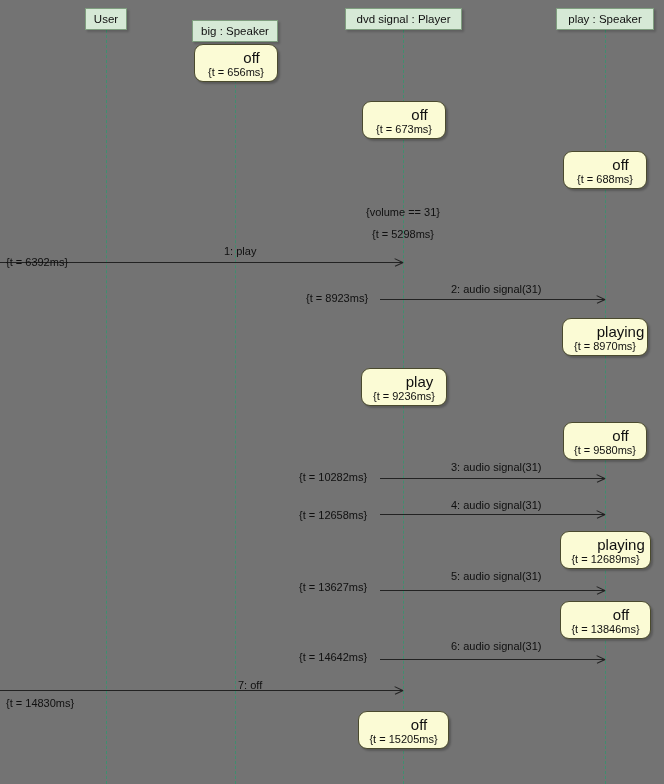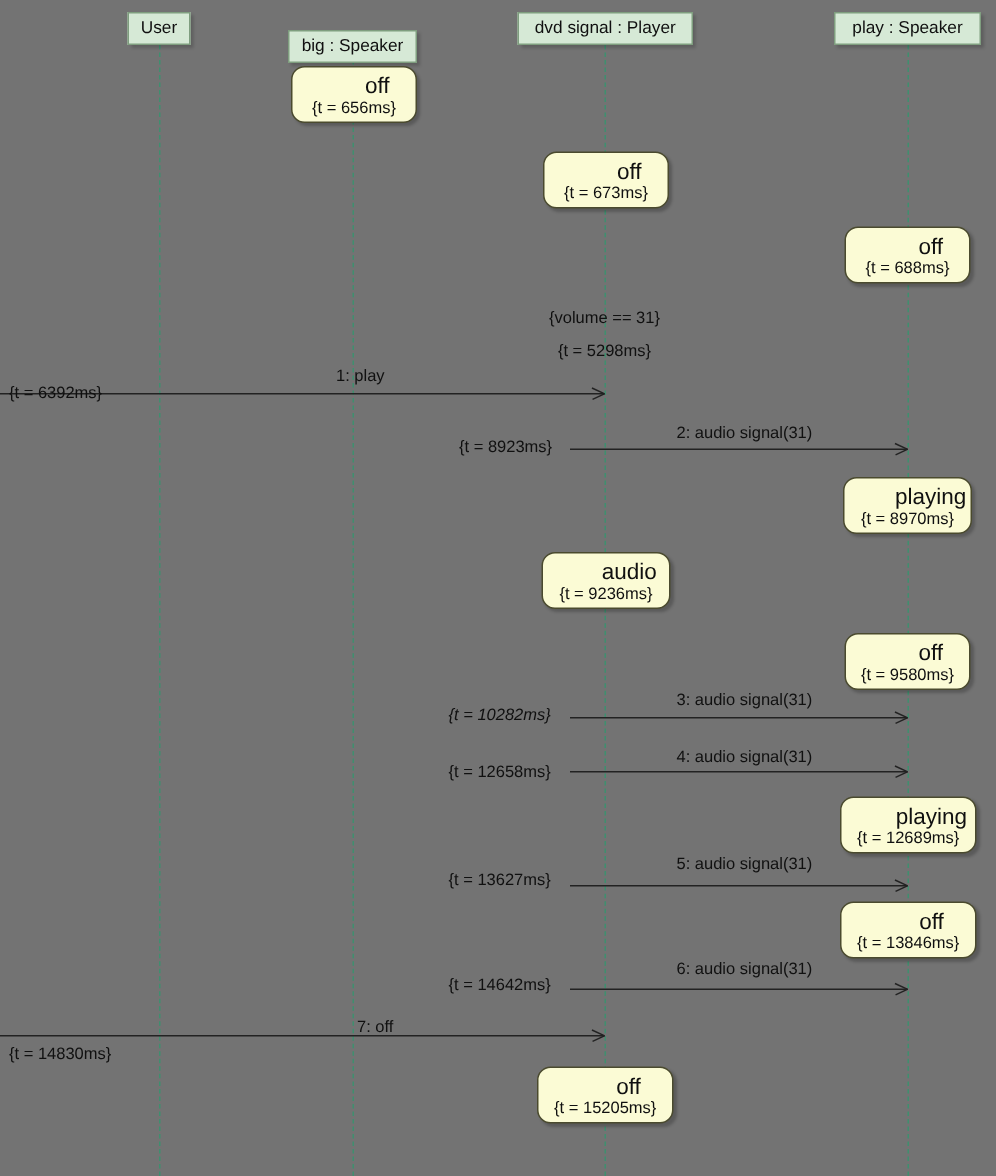--- a/index.html
+++ b/index.html
@@ -139,21 +139,21 @@
       <div class="msg-head" style="left: 403px; top: 262px;"></div>
       <div class="msg-label" style="left: 224px; top: 245px;">1: play</div>
       <div class="time-label" style="left: 6px; top: 256px;">{t = 6392ms}</div>
       <div class="msg-line" style="left: 380px; top: 299px; width: 225px;"></div>
       <div class="msg-head" style="left: 605px; top: 299px;"></div>
       <div class="msg-label" style="left: 451px; top: 283px;">2: audio signal(31)</div>
       <div class="time-label" style="left: 306px; top: 292px;">{t = 8923ms}</div>
       <div class="msg-line" style="left: 380px; top: 478px; width: 225px;"></div>
       <div class="msg-head" style="left: 605px; top: 478px;"></div>
       <div class="msg-label" style="left: 451px; top: 461px;">3: audio signal(31)</div>
-      <div class="time-label" style="left: 299px; top: 471px; font-style: italic;">{t = 10282ms}</div>
+      <div class="time-label" style="left: 299px; top: 471px;">{t = 10282ms}</div>
       <div class="msg-line" style="left: 380px; top: 514px; width: 225px;"></div>
       <div class="msg-head" style="left: 605px; top: 514px;"></div>
       <div class="msg-label" style="left: 451px; top: 499px;">4: audio signal(31)</div>
       <div class="time-label" style="left: 299px; top: 509px;">{t = 12658ms}</div>
       <div class="msg-line" style="left: 380px; top: 590px; width: 225px;"></div>
       <div class="msg-head" style="left: 605px; top: 590px;"></div>
       <div class="msg-label" style="left: 451px; top: 570px;">5: audio signal(31)</div>
       <div class="time-label" style="left: 299px; top: 581px;">{t = 13627ms}</div>
       <div class="msg-line" style="left: 380px; top: 659px; width: 225px;"></div>
       <div class="msg-head" style="left: 605px; top: 659px;"></div>
@@ -179,21 +179,21 @@
       </div>
       <div class="state" style="left: 563px; top: 151px; width: 84px; height: 38px;">
         <span class="state-name">off</span>
         <span class="state-time">{t = 688ms}</span>
       </div>
       <div class="state" style="left: 562px; top: 318px; width: 86px; height: 38px;">
         <span class="state-name">playing</span>
         <span class="state-time">{t = 8970ms}</span>
       </div>
       <div class="state" style="left: 361px; top: 368px; width: 86px; height: 38px;">
-        <span class="state-name">audio</span>
+        <span class="state-name">play</span>
         <span class="state-time">{t = 9236ms}</span>
       </div>
       <div class="state" style="left: 563px; top: 422px; width: 84px; height: 38px;">
         <span class="state-name">off</span>
         <span class="state-time">{t = 9580ms}</span>
       </div>
       <div class="state" style="left: 560px; top: 531px; width: 91px; height: 38px;">
         <span class="state-name">playing</span>
         <span class="state-time">{t = 12689ms}</span>
       </div>

